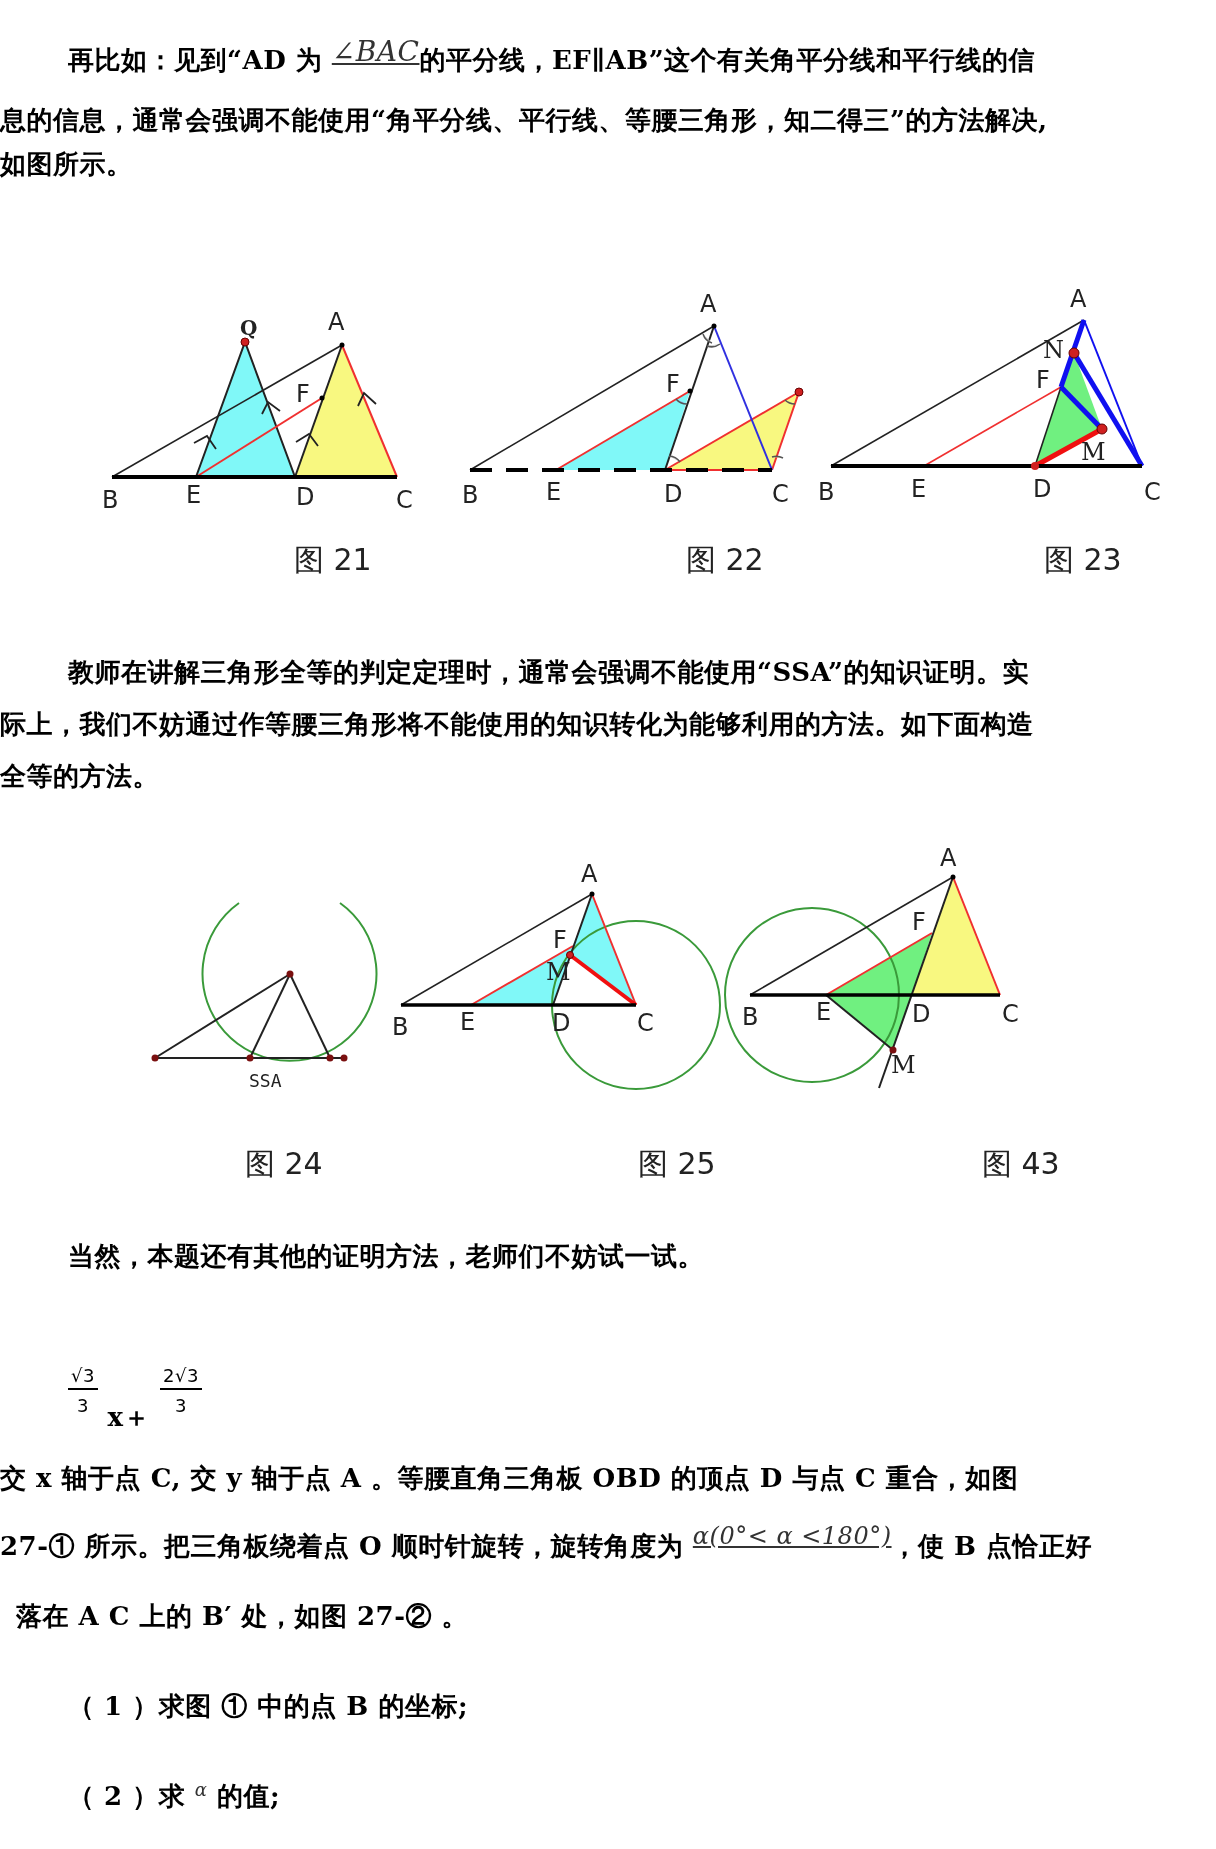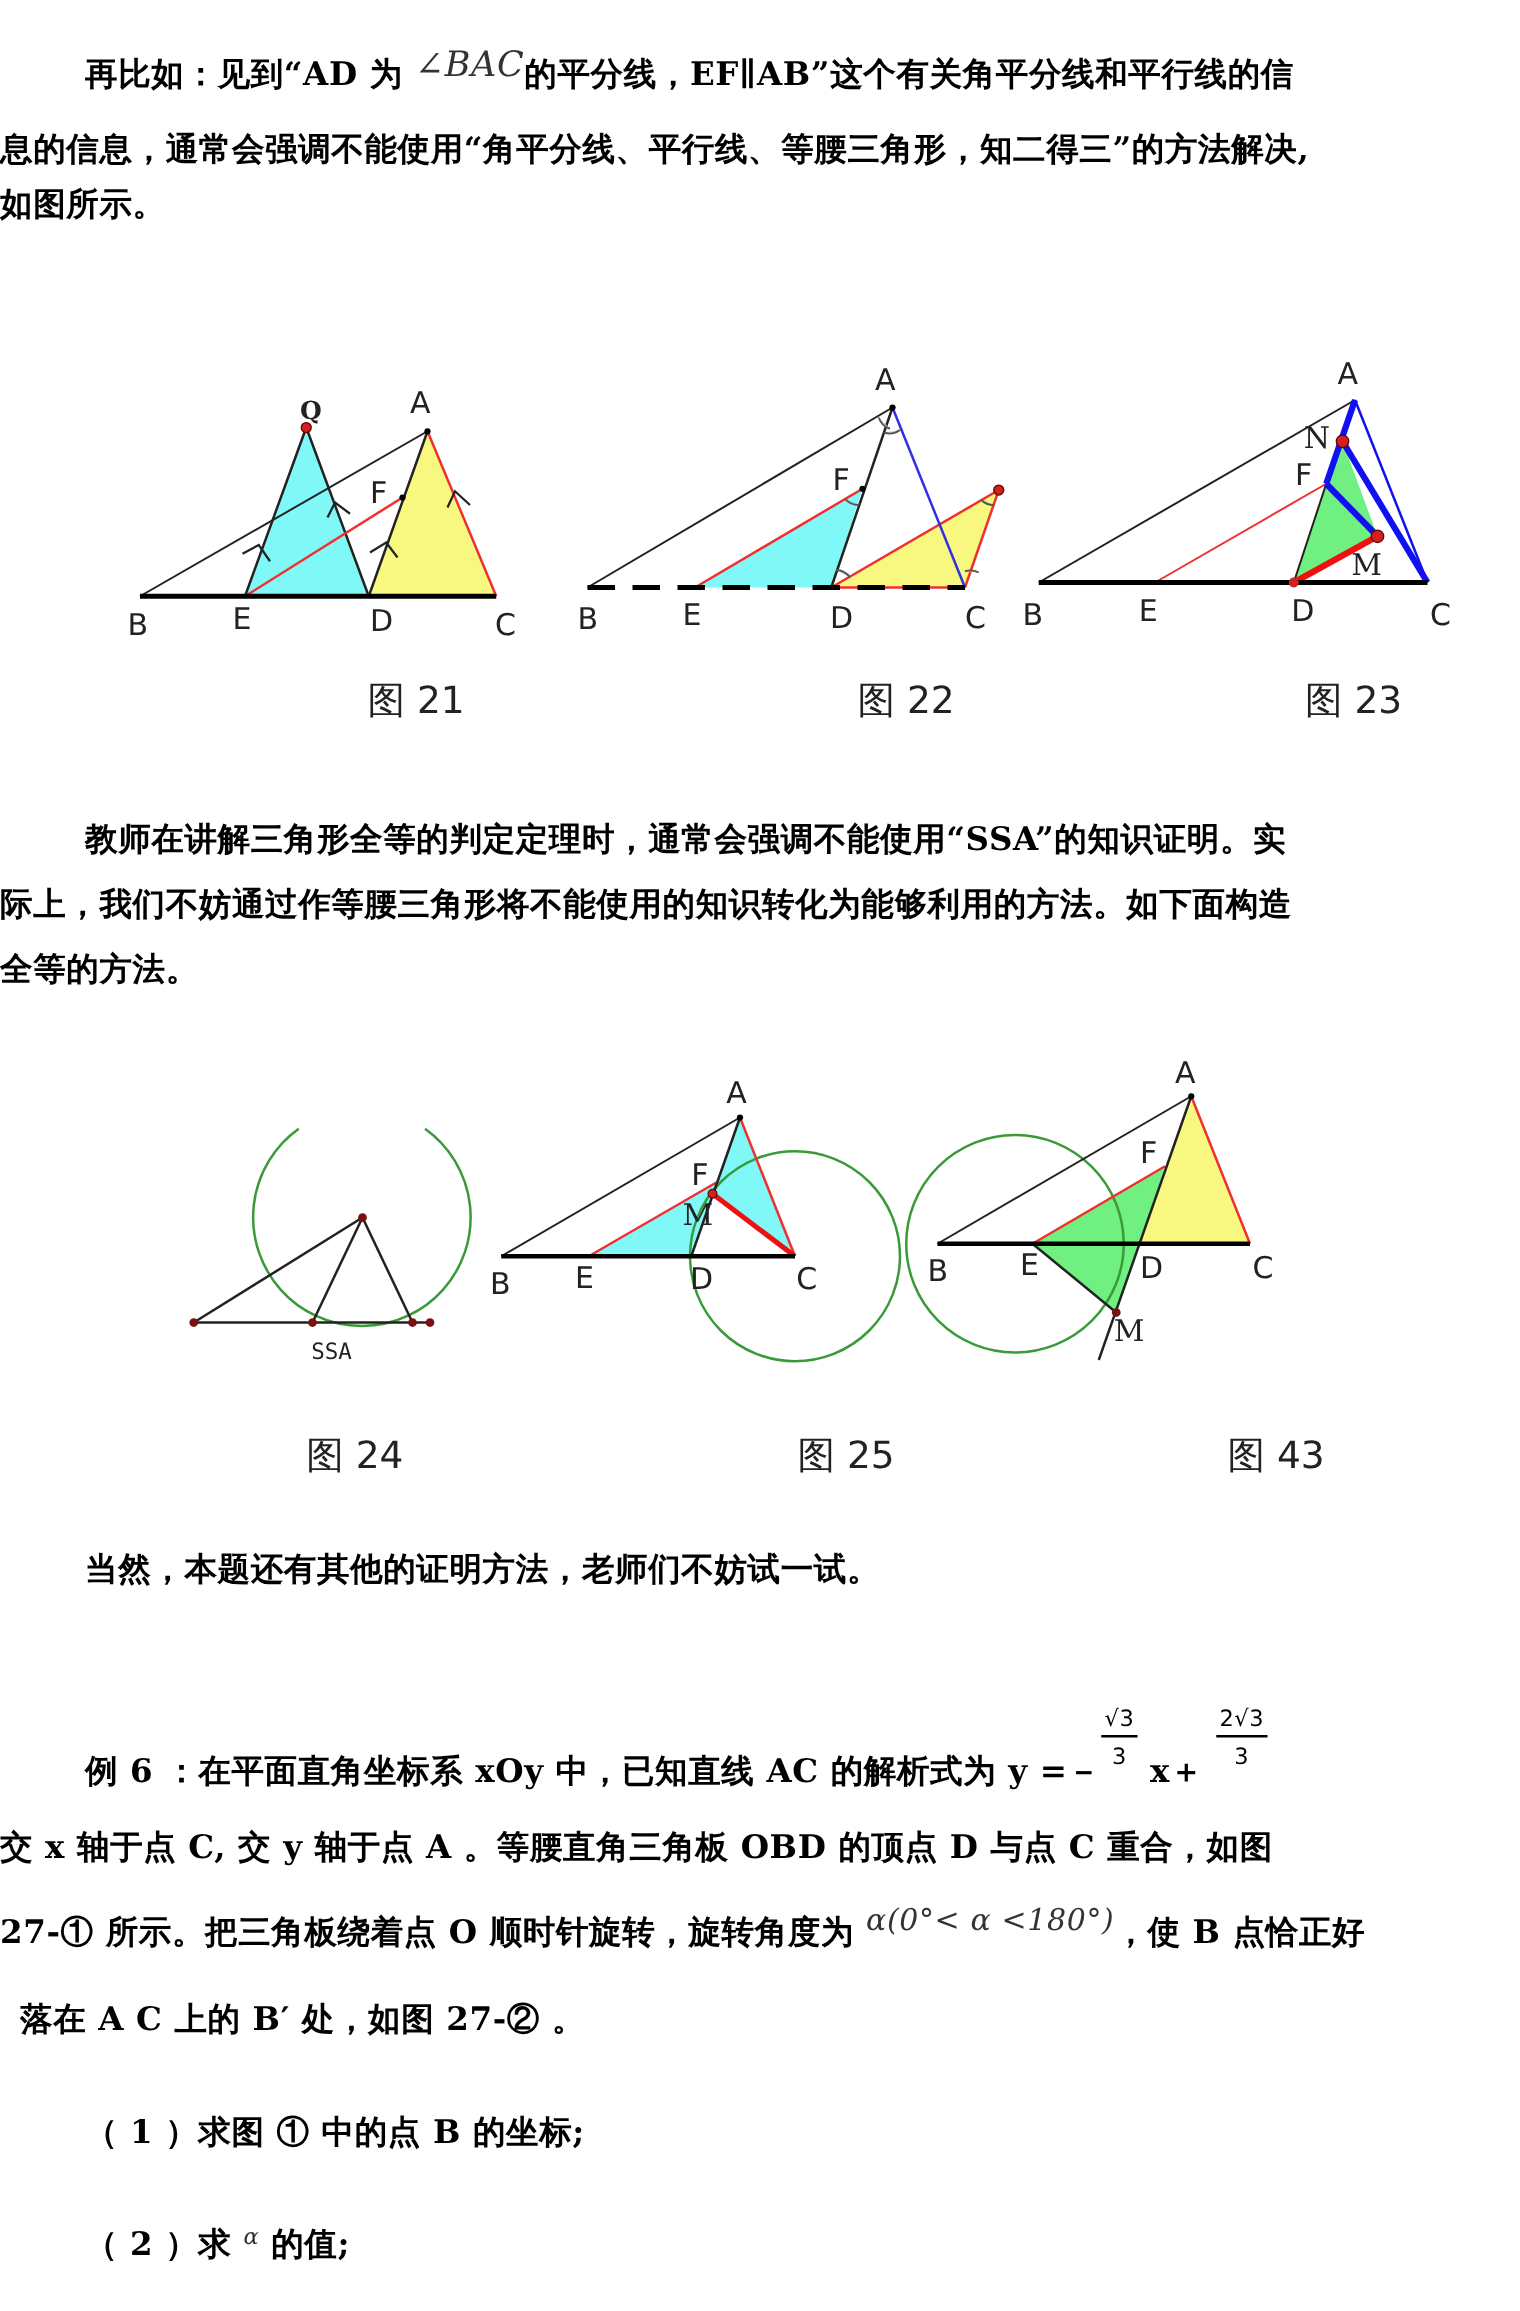--- a/index.html
+++ b/index.html
@@ -9,21 +9,21 @@
     color: #000;
   }
   .line {
     position: absolute; left: 0; white-space: nowrap;
     font-size: 26px; line-height: 32px; font-weight: bold;
     letter-spacing: 0.5px;
   }
   .indent { left: 68px; }
   .math-img {
     display: inline-block; font-family: "DejaVu Serif", serif; font-style: italic;
-    font-weight: normal; color: #333; vertical-align: top;
+    font-weight: normal; color: #333; vertical-align: top; text-decoration: underline;
   }
   .frac {
     display: inline-block; text-align: center; vertical-align: middle;
     font-family: "DejaVu Sans", sans-serif; font-weight: normal; font-size: 18px; line-height: 20px;
     position: relative; top: -28px;
   }
   .frac .num { display: block; border-bottom: 2px solid #000; padding: 0 3px 2px 3px; }
   .frac .den { display: block; padding-top: 6px; }
   .caption {
     position: absolute; font-family: "DejaVu Sans", sans-serif; font-size: 30px; color: #222;
@@ -193,21 +193,21 @@
   </g>
 </svg>
 
 <div class="caption" style="left:245px; top:1144px;">图 24</div>
 <div class="caption" style="left:638px; top:1144px;">图 25</div>
 <div class="caption" style="left:982px; top:1144px;">图 43</div>
 
 <div class="line indent" style="top:1240px;">当然，本题还有其他的证明方法，老师们不妨试一试。</div>
 
 <div class="line indent" style="top:1394px;">
-  <span>例 6 ：在平面直角坐标系 xOy 中，已知直线 AC 的解析式为 y =－</span><span class="frac"><span class="num">√3</span><span class="den">3</span></span><span> x＋</span><span class="frac" style="margin-left:10px;"><span class="num">2√3</span><span class="den">3</span></span>
+  <span class="frac"><span class="num">√3</span><span class="den">3</span></span><span> x＋</span><span class="frac" style="margin-left:10px;"><span class="num">2√3</span><span class="den">3</span></span>
 </div>
 <div class="line" style="top:1462px;">交 x 轴于点 C, 交 y 轴于点 A 。等腰直角三角板 OBD 的顶点 D 与点 C 重合，如图</div>
 <div class="line" style="top:1530px;">
   <span>27-① 所示。把三角板绕着点 O 顺时针旋转，旋转角度为 </span><span class="math-img" style="font-size:24px; position:relative; top:-10px;">α(0°&lt; α &lt;180°)</span><span>，使 B 点恰正好</span>
 </div>
 <div class="line" style="top:1600px;margin-left:16px;">落在 A C 上的 B′ 处，如图 27-② 。</div>
 
 <div class="line indent" style="top:1690px;">（ 1 ）求图 ① 中的点 B 的坐标;</div>
 <div class="line indent" style="top:1780px;">
   <span>（ 2 ）求 </span><span class="alpha-small" style="position:relative; top:-6px;">α</span><span> 的值;</span>

